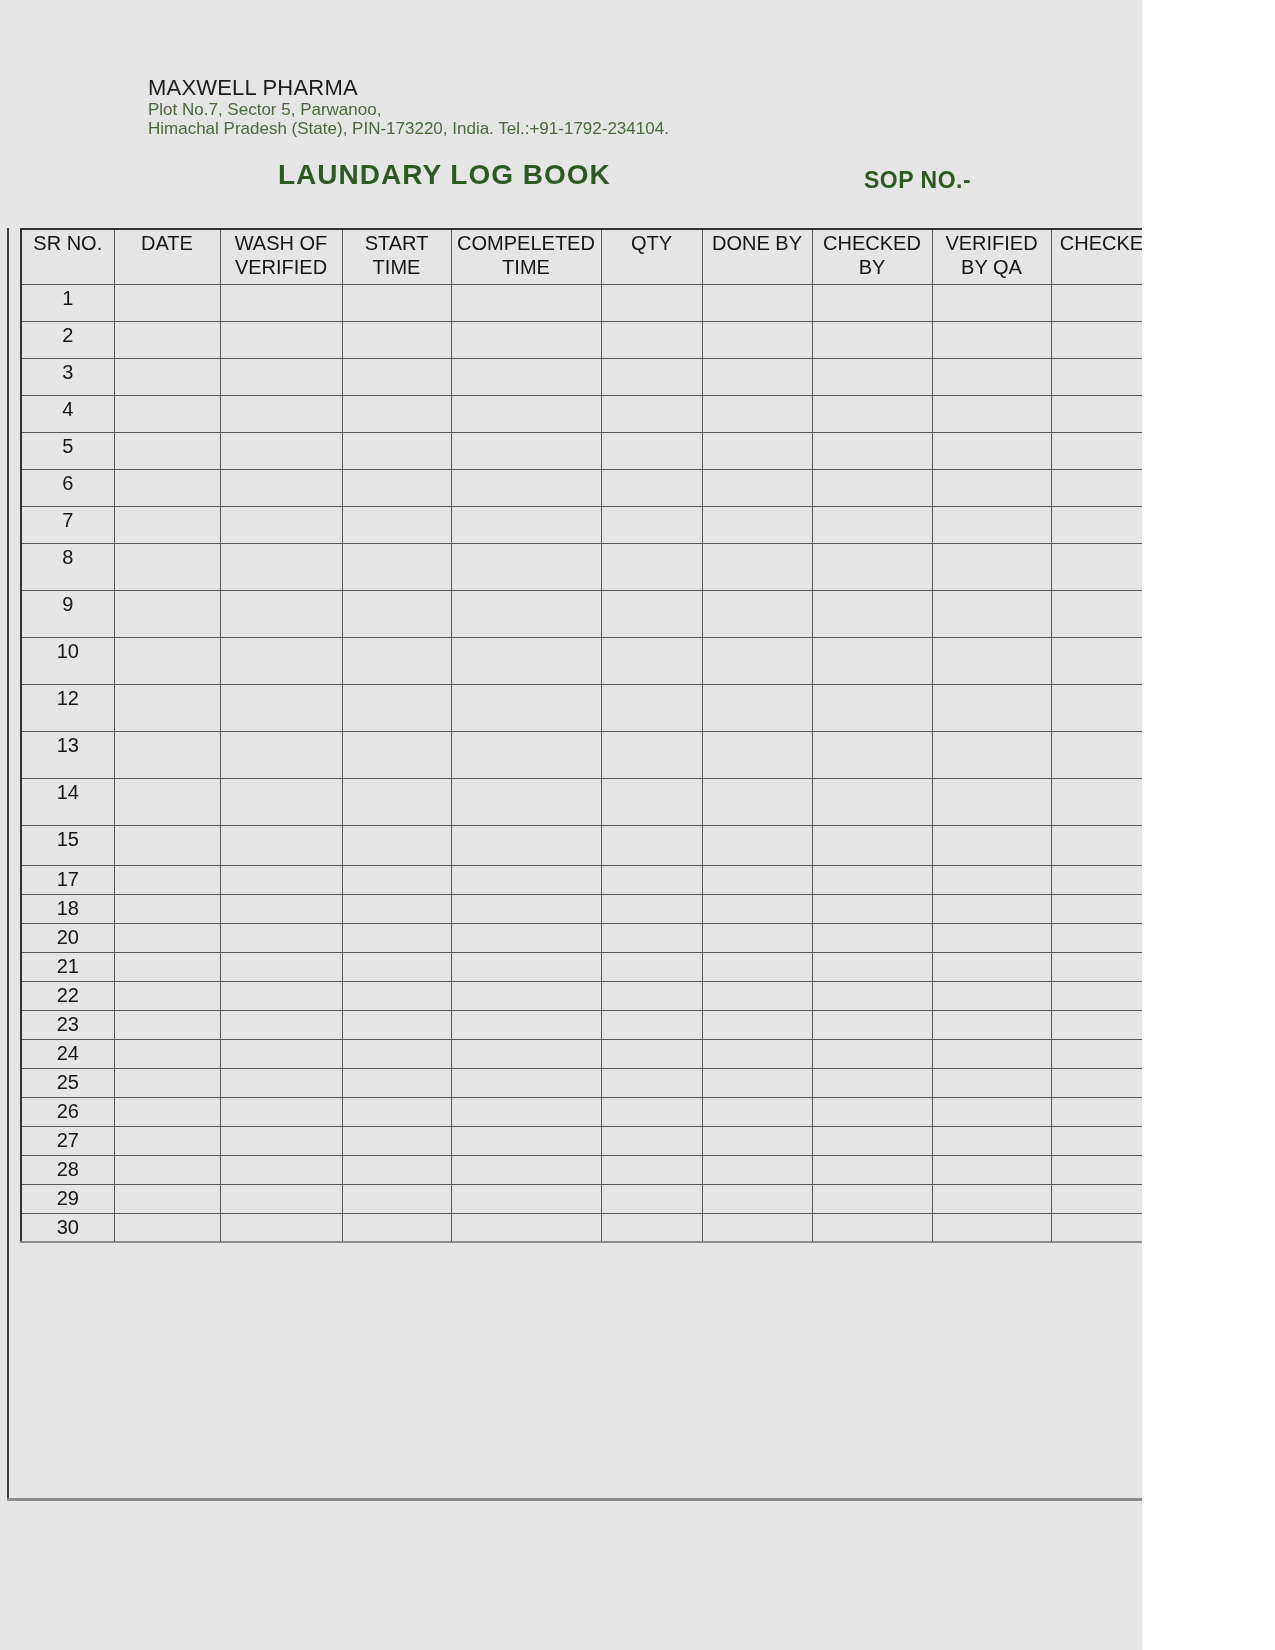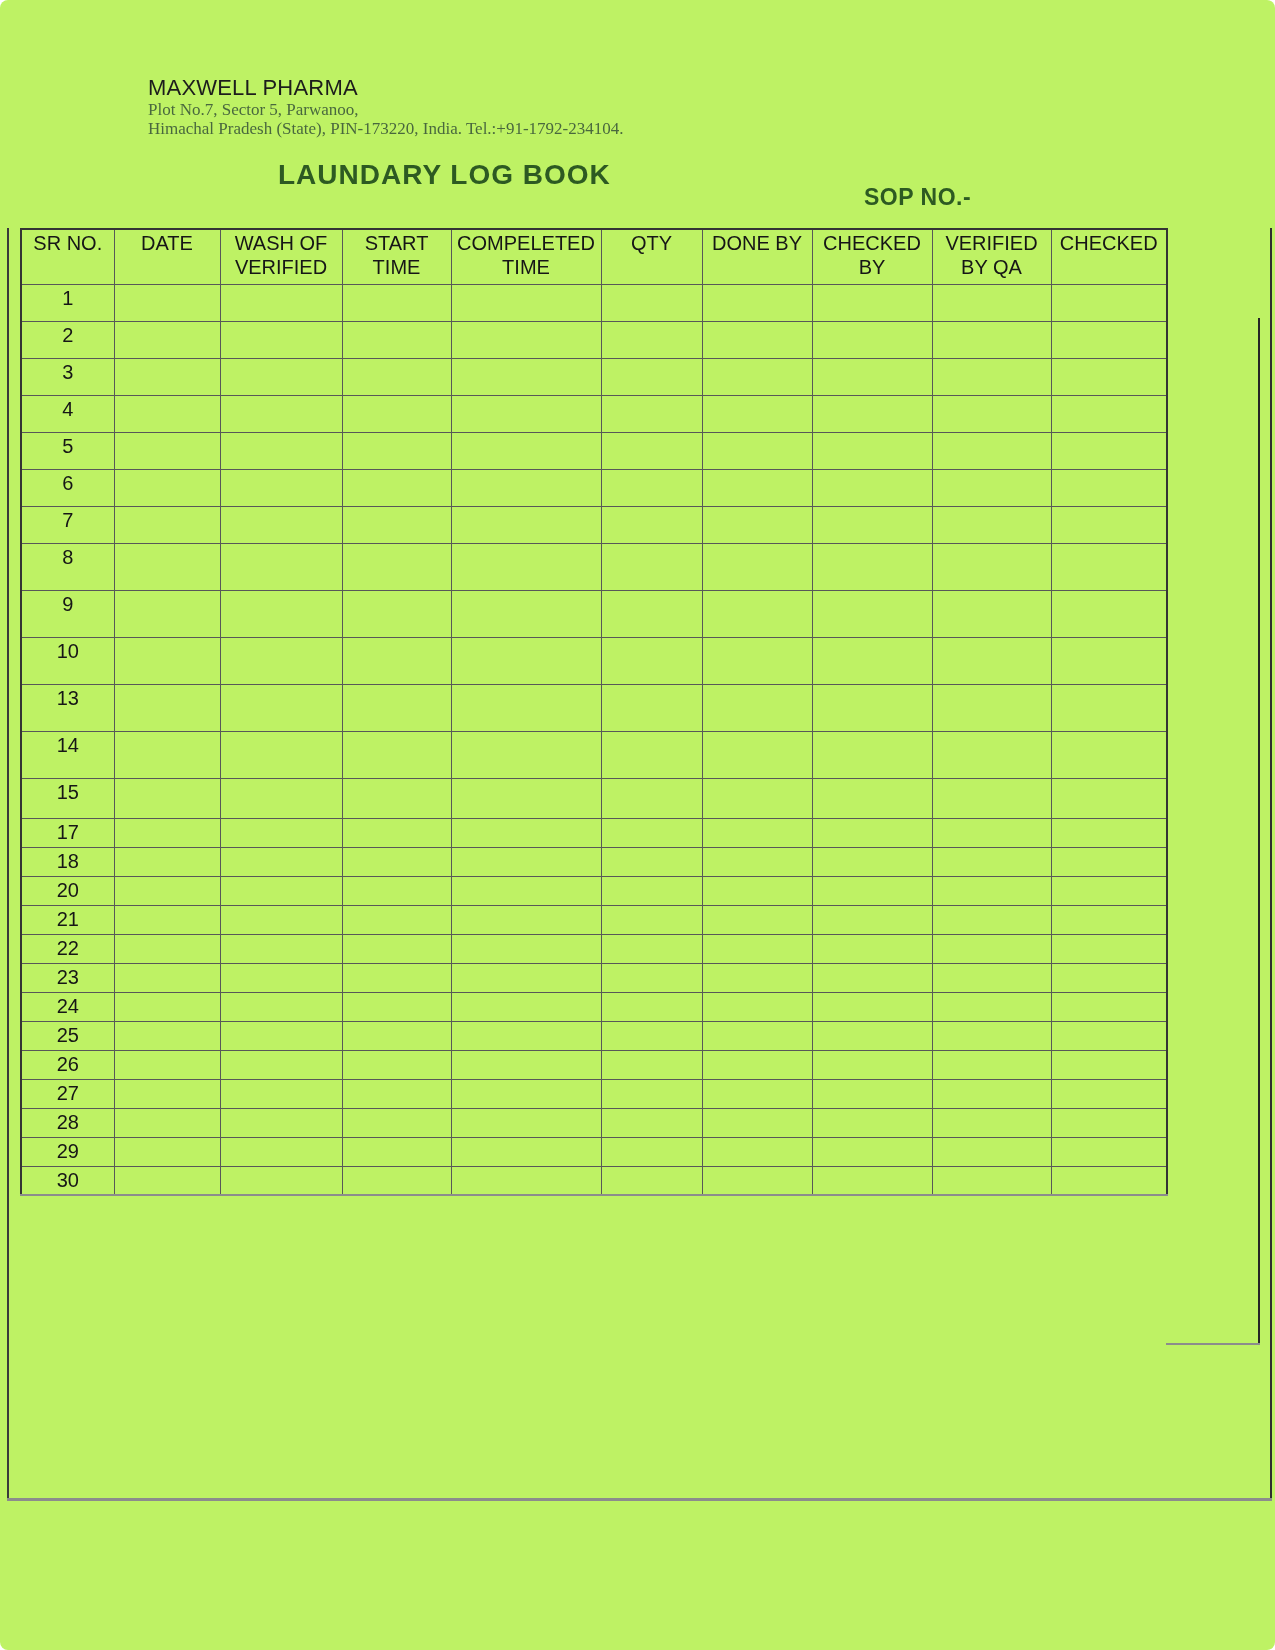--- a/index.html
+++ b/index.html
@@ -2,43 +2,42 @@
 <html><head>
 <meta charset="utf-8">
 <style>
   html, body {
     margin: 0;
     padding: 0;
     background: #ffffff;
   }
   .page {
     position: relative;
-    width: 1275px;
+    width: 1142px;
     height: 1650px;
-    background: #bef264;
+    background: #e5e5e5;
     font-family: "Liberation Sans", sans-serif;
     color: #1a1a1a;
     overflow: hidden;
-    border-radius: 8px;
   }
 
   
   .company-name {
     position: absolute;
     left: 148px;
     top: 75px;
     font-size: 22px;
     letter-spacing: 0.2px;
     color: #1c1c1c;
     white-space: nowrap;
   }
   .address-line-1, .address-line-2 {
     position: absolute;
     left: 148px;
-    font-family: Liberation Serif, serif;
+    font-family: Liberation Sans, sans-serif;
     font-size: 17px;
     color: #49683e;
     white-space: nowrap;
   }
   .address-line-1 { top: 100px; }
   .address-line-2 { top: 119px; text-align: right; }
 
   .page-title {
     position: absolute;
     left: 278px;
@@ -51,21 +50,20 @@
   }
   .sop-no {
     position: absolute;
     left: 864px;
     top: 167px;
     font-size: 23px;
     font-weight: 700;
     letter-spacing: 0.5px;
     color: #2d5a22;
     white-space: nowrap;
-    margin-top: 17px;
   }
 
   
   .frame-left-line {
     position: absolute;
     left: 7px; top: 228px;
     width: 2px; height: 1272px;
     background: #3a3a3a;
   }
   .frame-right-line {
@@ -295,20 +293,32 @@
           <td></td>
           <td></td>
           <td></td>
           <td></td>
           <td></td>
           <td></td>
           <td></td>
           <td></td>
         </tr>
         <tr class="row-b">
+          <td>12</td>
+          <td></td>
+          <td></td>
+          <td></td>
+          <td></td>
+          <td></td>
+          <td></td>
+          <td></td>
+          <td></td>
+          <td></td>
+        </tr>
+        <tr class="row-b">
           <td>13</td>
           <td></td>
           <td></td>
           <td></td>
           <td></td>
           <td></td>
           <td></td>
           <td></td>
           <td></td>
           <td></td>

